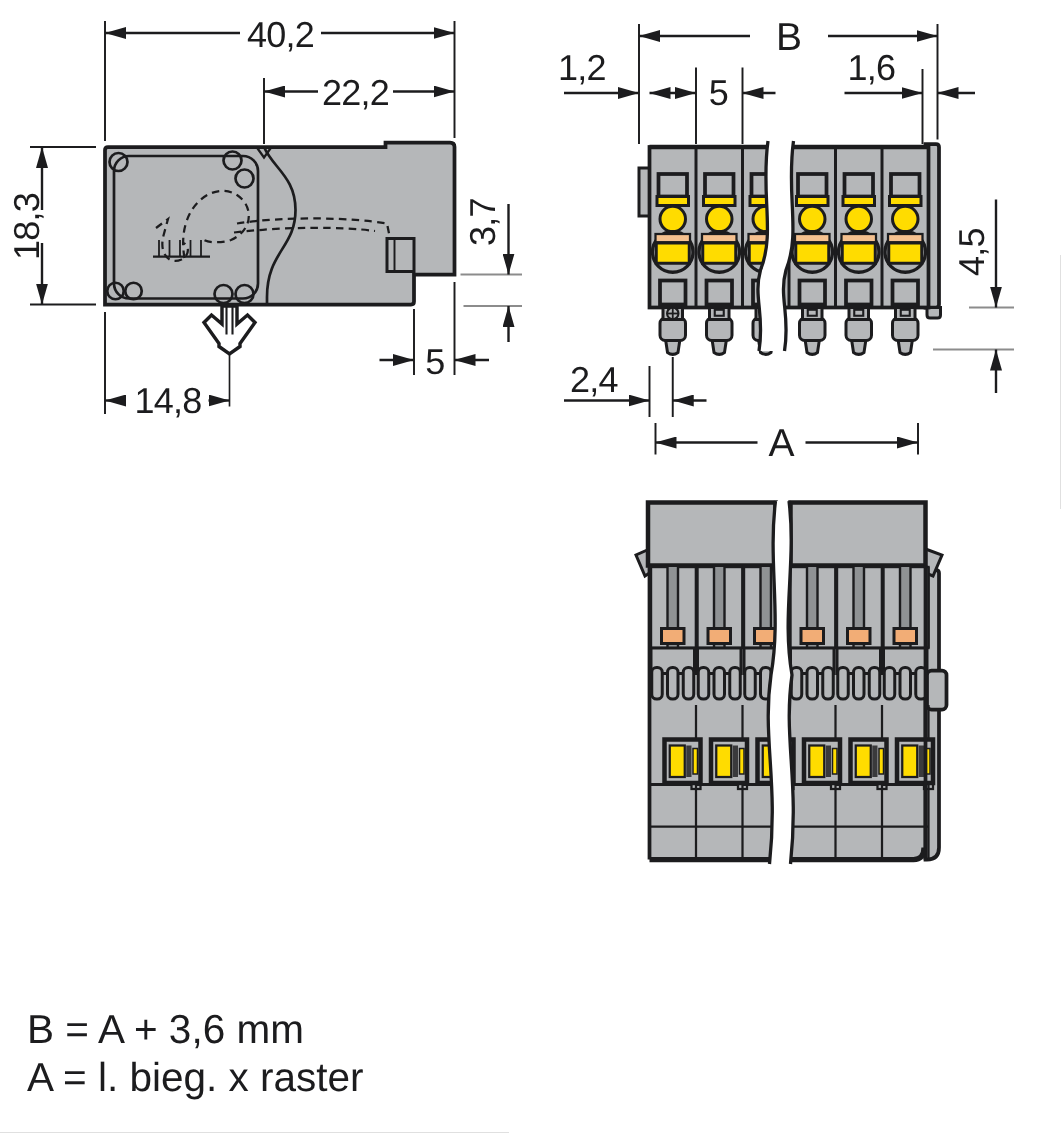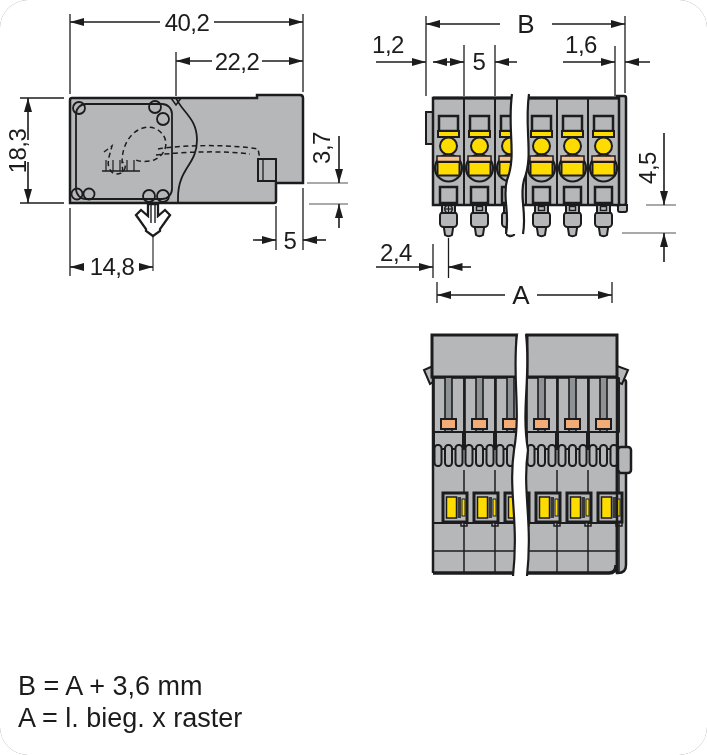--- a/index.html
+++ b/index.html
@@ -1,21 +1,21 @@
 <!DOCTYPE html>
 <html style="--gray: #b5b7b9; --yellow: #ffdc00; --orange: #f2ad76; --outline: #1c1c1e;"><head>
 <meta charset="utf-8">
 <style>
   :root{
     --gray:#b5b7b9; --gray2:#b0b3b5; --slot:#8f9294;
     --yellow:#ffdc00; --orange:#f2ad76; --orangel:#f5c18f;
     --outline:#1c1c1e;
   }
   html,body{margin:0;padding:0;background:#fff;}
-  .canvas{position:relative;width:707px;height:755px;background:#737373;overflow:hidden;border-radius:28px;}
+  .canvas{position:relative;width:707px;height:755px;background:#737373;overflow:hidden;}
   svg{display:block;}
   svg text{font-family:"Liberation Sans",sans-serif;fill:#1c1c1e;}
   .dim{font-size:24px;letter-spacing:-0.5px;text-anchor:middle;}
   .dimbig{font-size:26px;text-anchor:middle;}
   .legendtxt{font-size:27px;text-anchor:start;}
   .part{fill:var(--gray);stroke:var(--outline);}
   .part2{fill:var(--gray2);stroke:var(--outline);}
   .slotbg{fill:var(--slot);stroke:none;}
   .yel{fill:var(--yellow);stroke:var(--outline);}
   .org{fill:var(--orange);stroke:var(--outline);}

